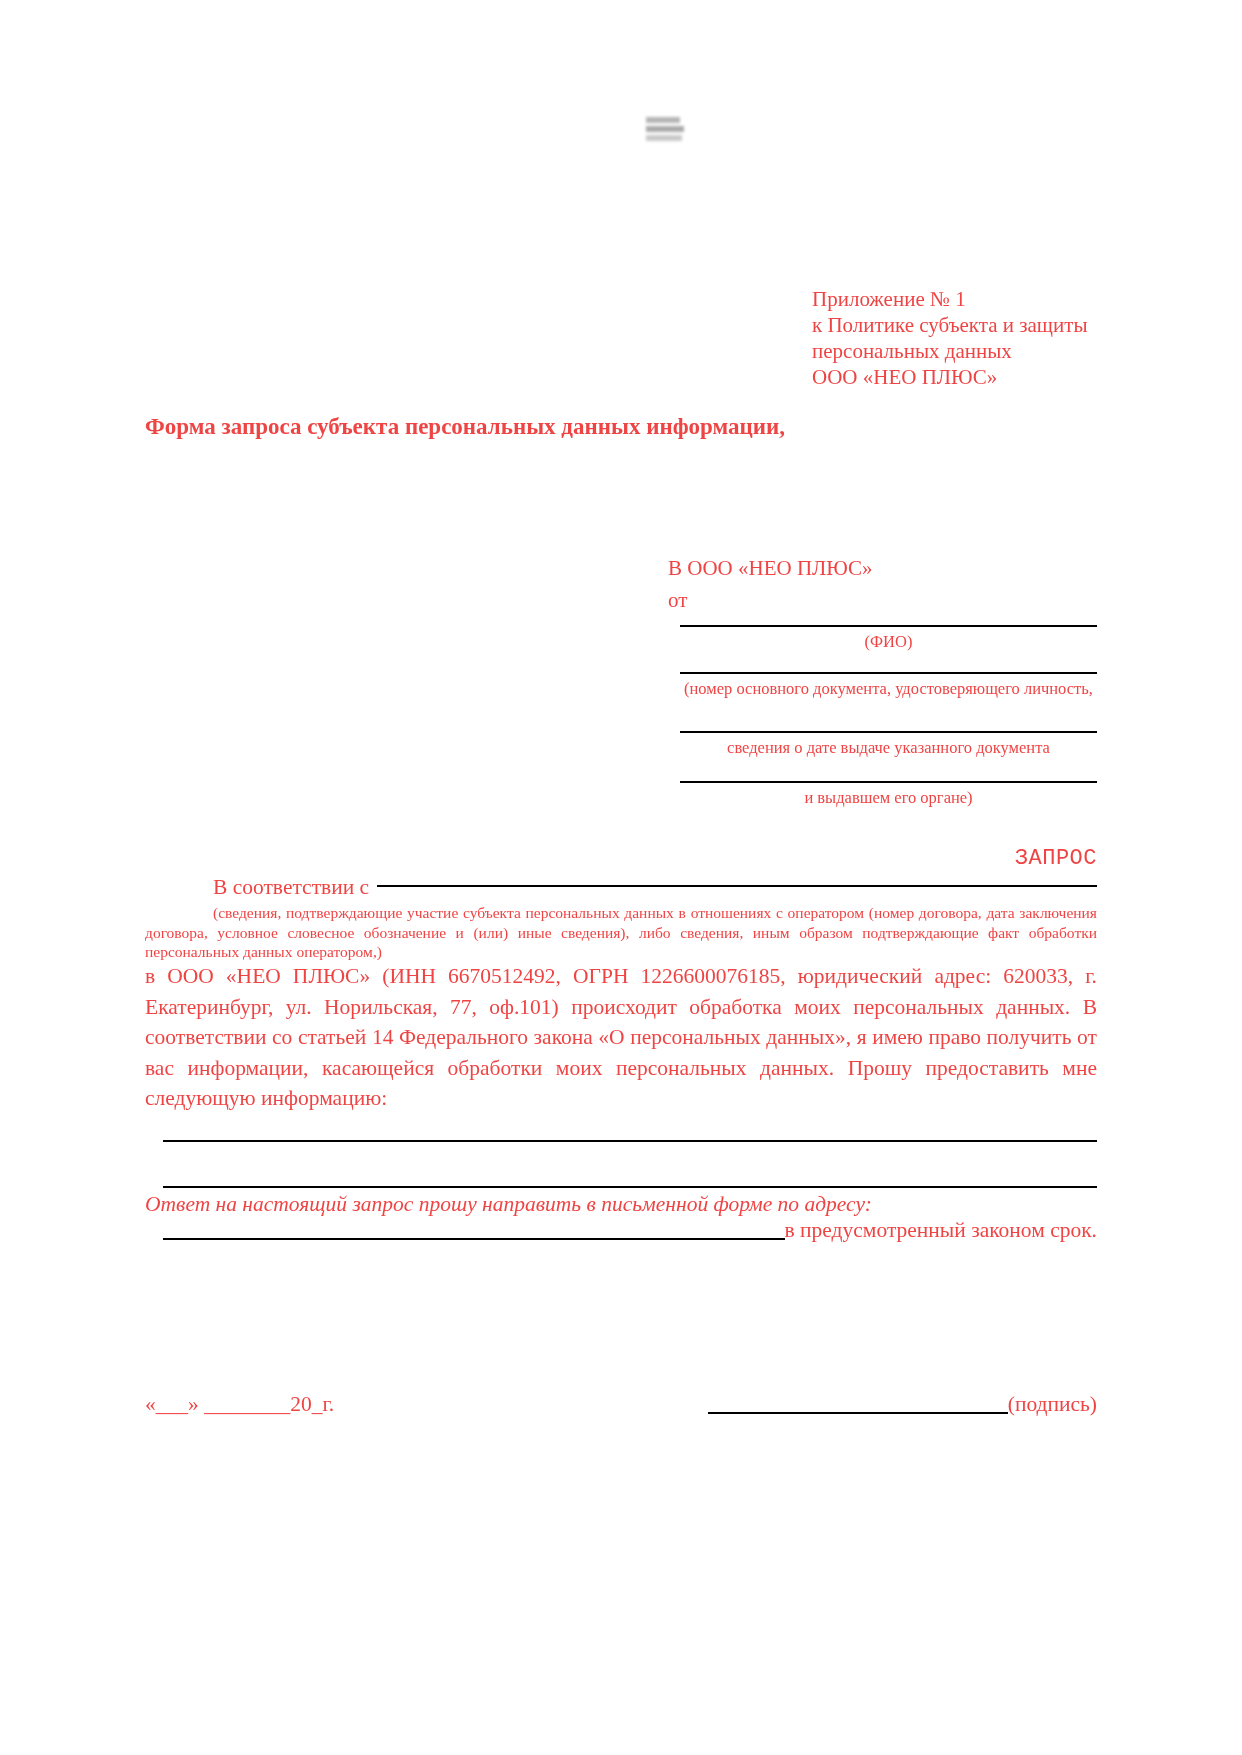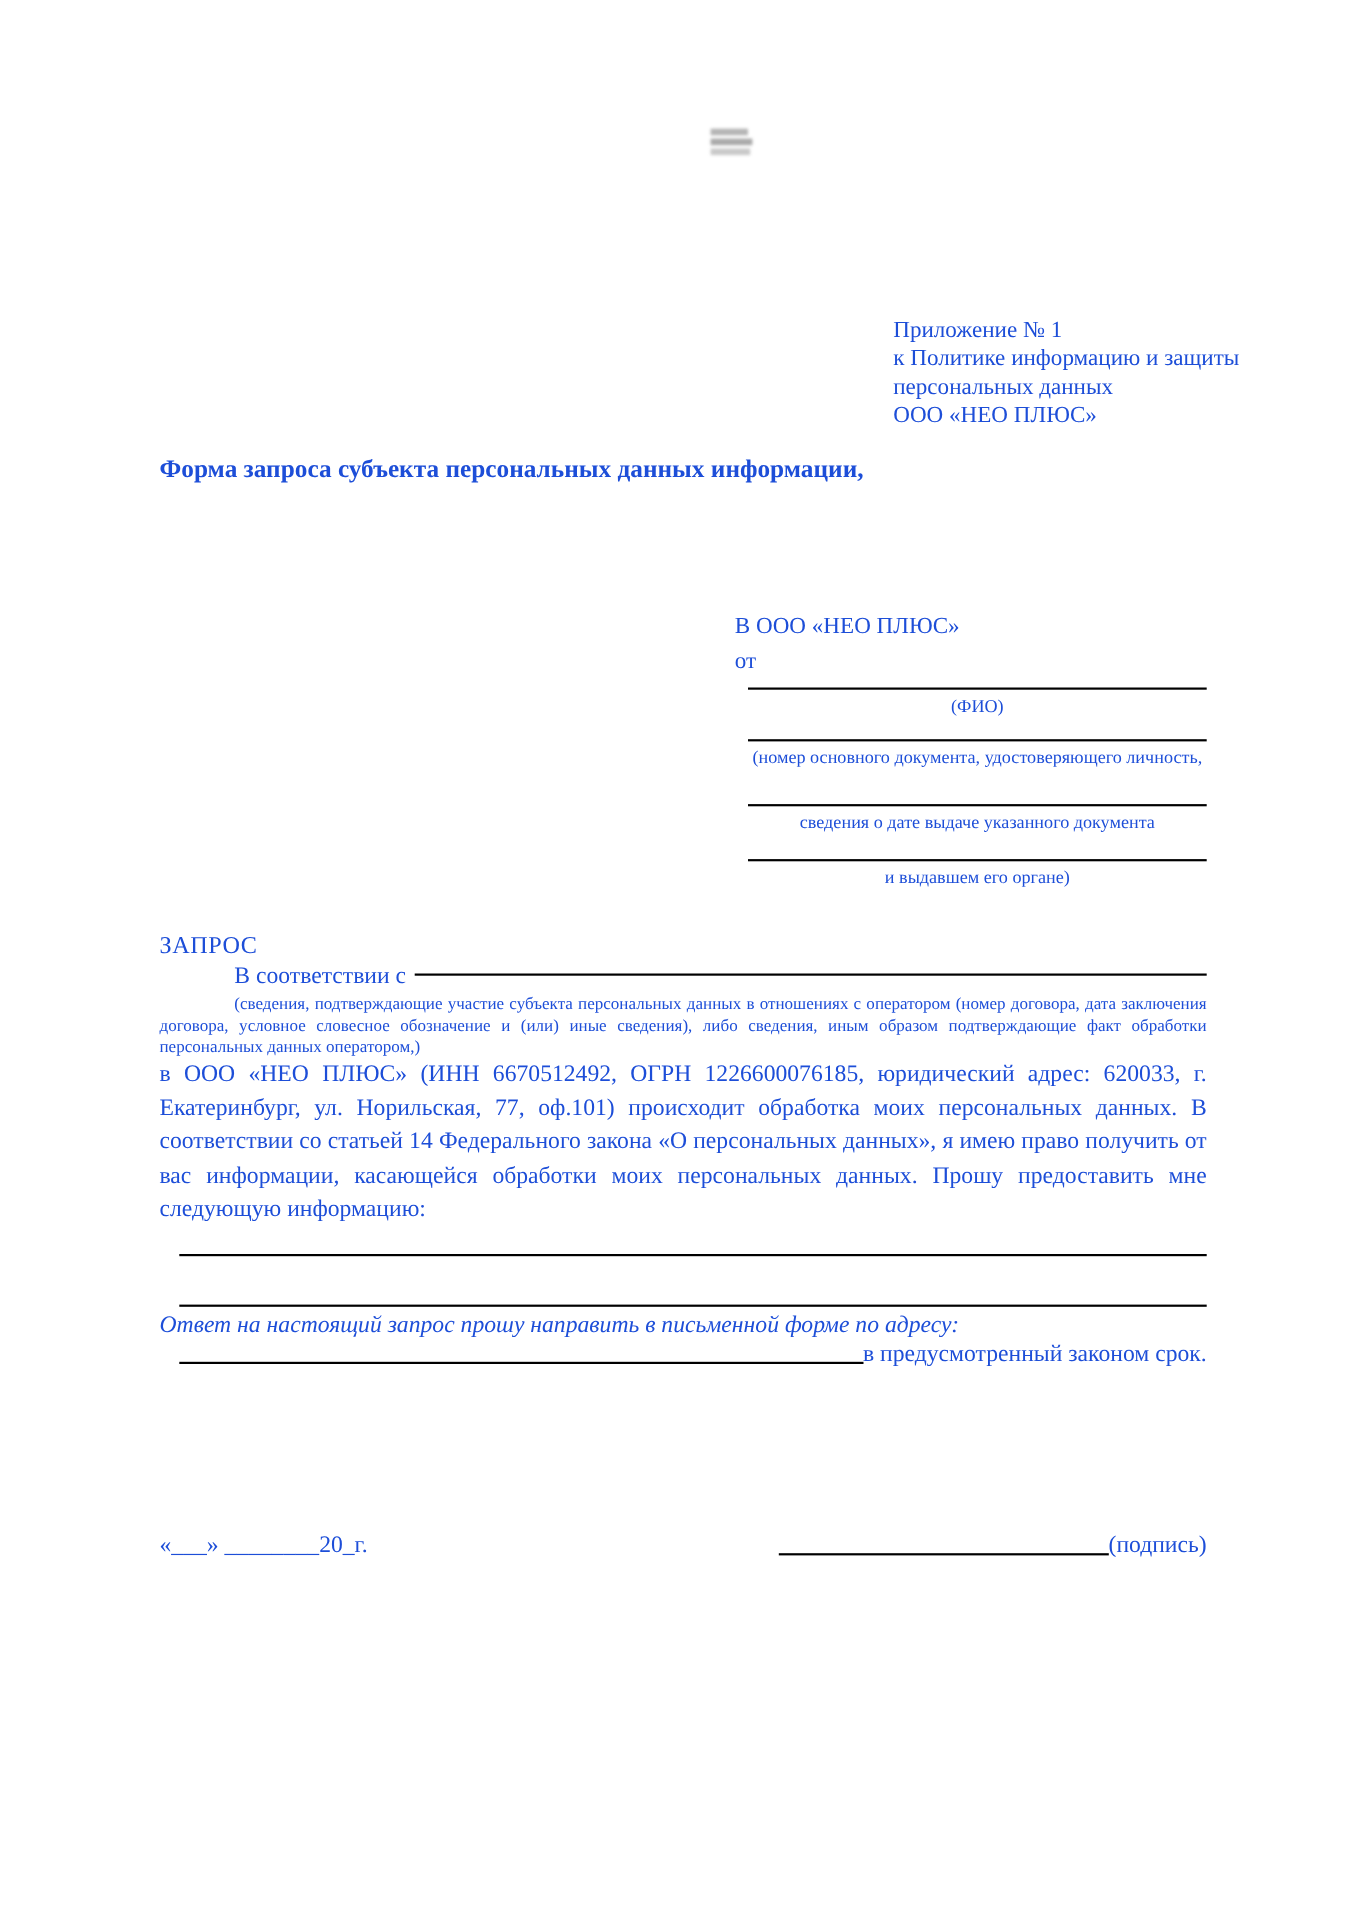--- a/index.html
+++ b/index.html
@@ -3,21 +3,21 @@
 <meta charset="utf-8">
 <style>
   * { margin: 0; padding: 0; box-sizing: border-box; }
   html, body { background: #ffffff; }
   .page {
     position: relative;
     width: 1242px;
     height: 1755px;
     background: #ffffff;
     font-family: "Liberation Serif", "DejaVu Serif", serif;
-    color: #1d4ed8;
+    color: #ef4444;
     overflow: hidden;
   }
   
   .logo-smudge {
     position: absolute;
     left: 646px; top: 117px;
     width: 38px; height: 28px;
     filter: blur(1.6px);
     opacity: .85;
   }
@@ -50,23 +50,24 @@
     position: absolute;
     left: 680px; width: 417px;
     text-align: center;
     font-size: 16.5px;
     white-space: nowrap;
   }
 
   .zapros-heading {
     position: absolute;
     left: 145px; top: 846px; width: 952px;
-    text-align: left;
+    text-align: right;
     font-size: 22px;
     letter-spacing: .5px;
+    font-family: Liberation Mono, monospace;
   }
 
   .intro-row {
     position: absolute;
     left: 145px; top: 874px; width: 952px;
     display: flex; align-items: center;
     font-size: 21.5px; line-height: 26px;
   }
   .intro-row .prefix { padding-left: 68px; white-space: nowrap; }
   .intro-row .fill-line { flex: 1; border-bottom: 2px solid #000; height: 0; margin-bottom: 3px; margin-left: 8px; }
@@ -122,21 +123,21 @@
 <div class="page">
 
   <div class="logo-smudge">
     <div class="bar bar1"></div>
     <div class="bar bar2"></div>
     <div class="bar bar3"></div>
   </div>
 
   <div class="appendix-header">
     <div>Приложение № 1</div>
-    <div>к Политике информацию и защиты</div>
+    <div>к Политике субъекта и защиты</div>
     <div>персональных данных</div>
     <div>ООО «НЕО ПЛЮС»</div>
   </div>
 
   <div class="doc-title">
     <div>Форма запроса субъекта персональных данных информации,</div>
   </div>
 
   <div class="addr-to">В ООО «НЕО ПЛЮС»</div>
   <div class="addr-from">от</div>

